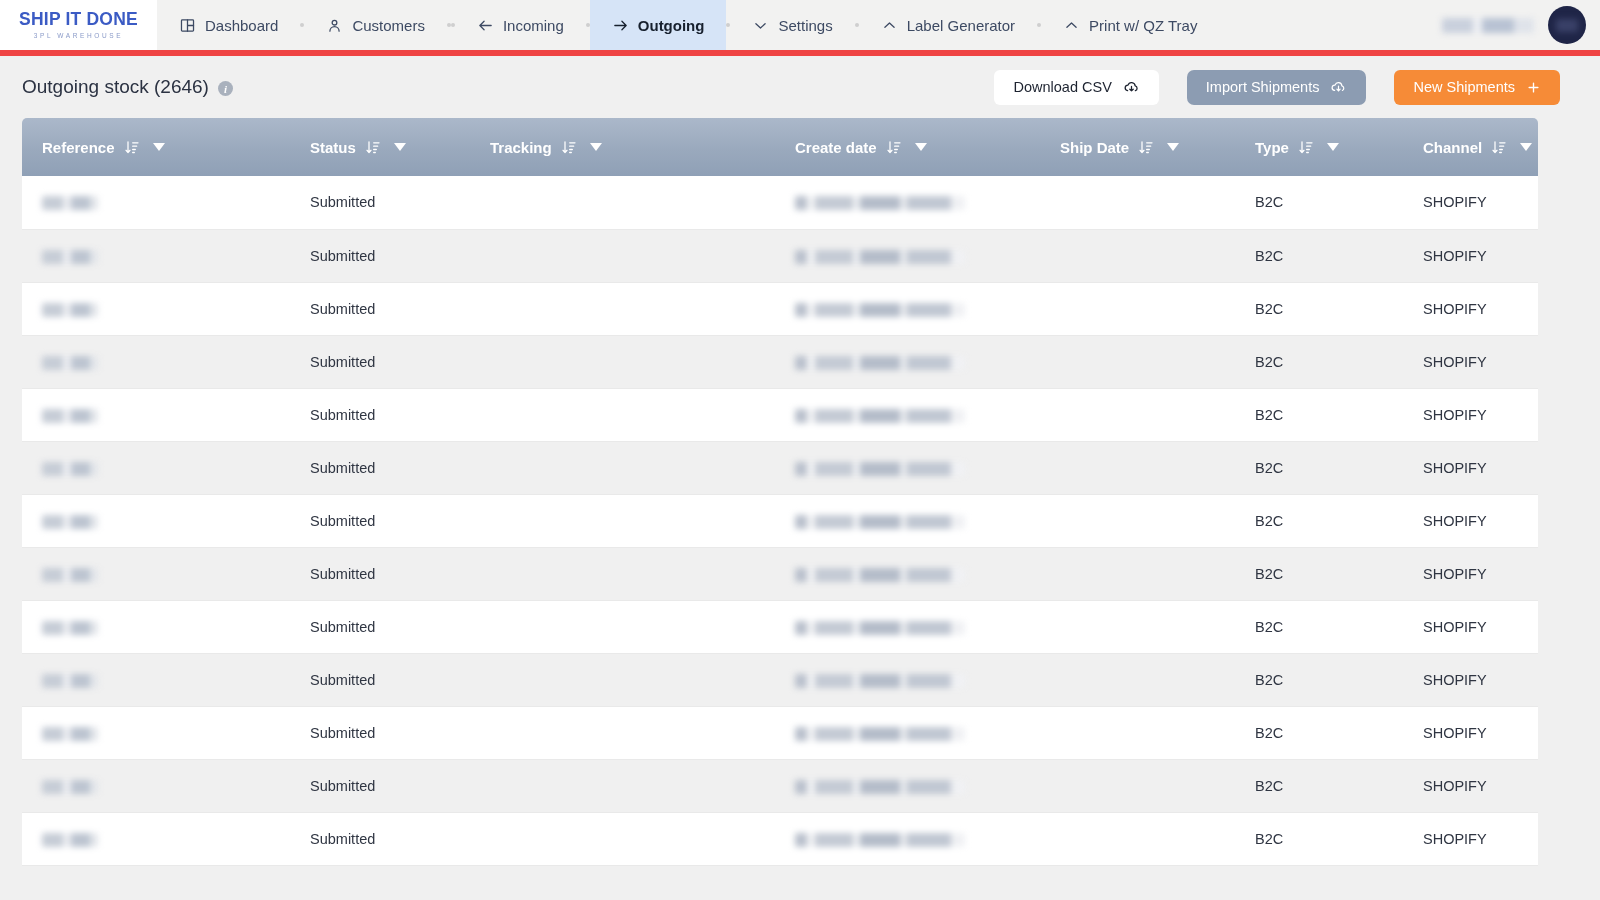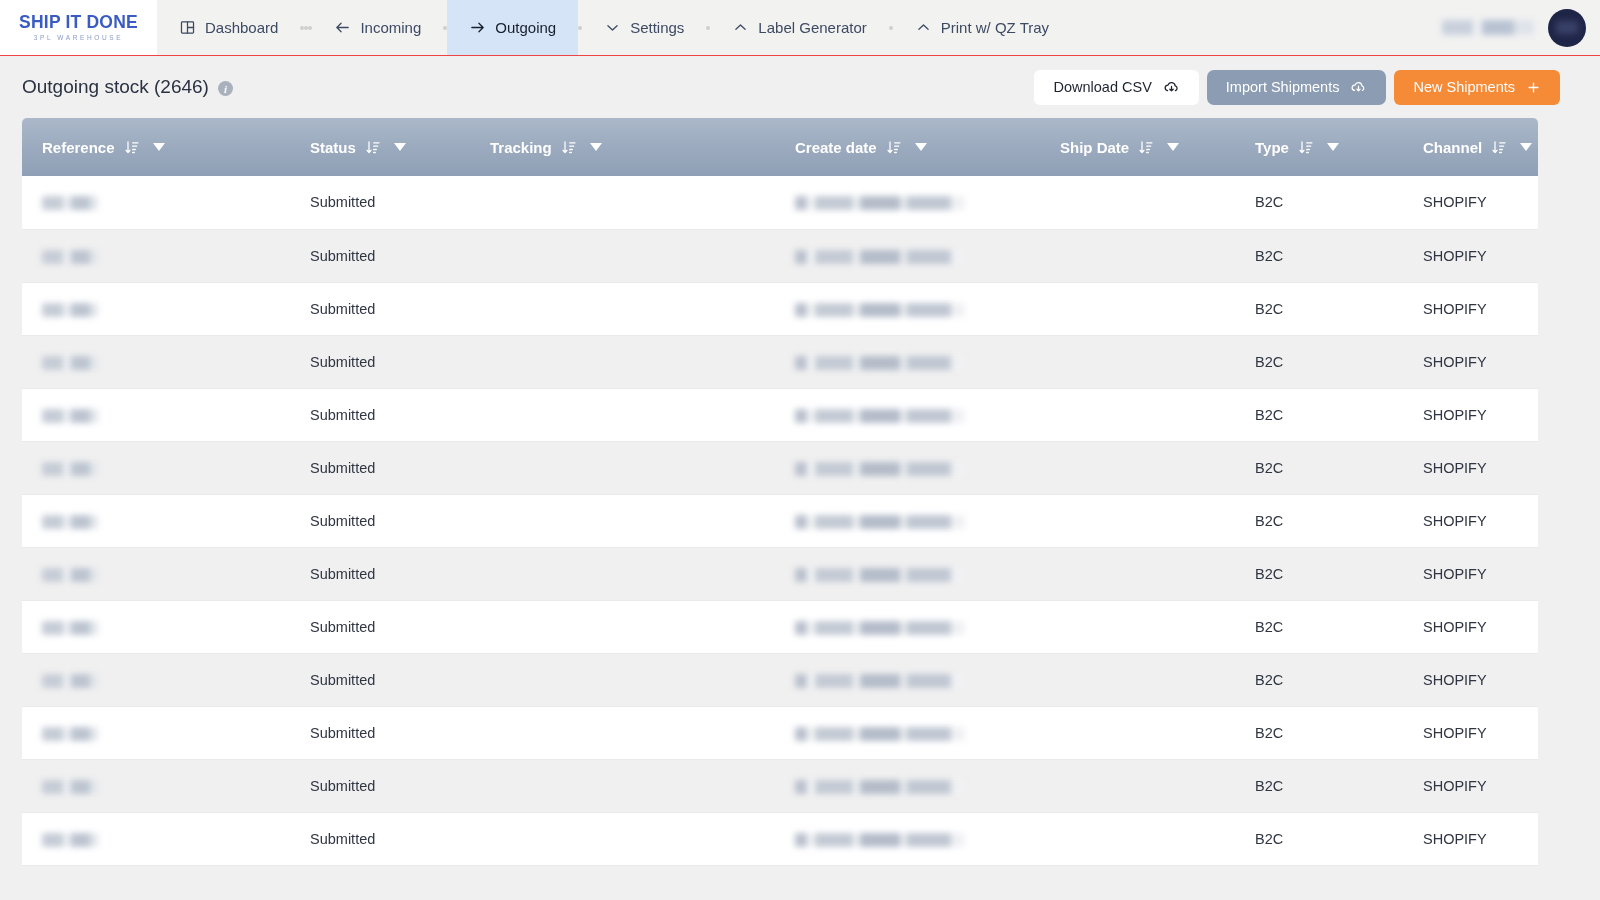--- a/index.html
+++ b/index.html
@@ -10,21 +10,21 @@
     overflow: hidden;
   }
 
   
   .topnav {
     height: 56px;
     width: 1600px;
     background: #f2f2f1;
     display: flex;
     align-items: stretch;
-    border-bottom: 1px solid #ef4444;
+    border-bottom: 6px solid #ef4444;
     position: relative;
   }
   .logo-cell {
     width: 157px;
     background: #ffffff;
     display: flex;
     flex-direction: column;
     align-items: center;
     justify-content: center;
     flex: 0 0 157px;
@@ -50,21 +50,21 @@
     gap: 9px;
     padding: 10px 22px;
     font-size: 15px;
     color: #3d4a63;
     cursor: pointer;
     white-space: nowrap;
   }
   .nav-item.active {
     background: #d6e4f7;
     color: #17202e;
-    font-weight: normal;
+    font-weight: bold;
   }
   .nav-sep {
     align-self: center;
     width: 4px; height: 4px;
     border-radius: 50%;
     background: #cfcfcf;
     flex: 0 0 4px;
   }
   .nav-ico {
     display: inline-flex;
@@ -129,21 +129,21 @@
     justify-content: center;
     margin-left: 9px;
     vertical-align: middle;
     font-family: "Liberation Serif", serif;
     cursor: pointer;
   }
   .head-actions {
     margin-left: auto;
     display: flex;
     align-items: center;
-    gap: 8px;
+    gap: 28px;
   }
   .btn {
     height: 35px;
     border-radius: 6px;
     display: inline-flex;
     align-items: center;
     gap: 11px;
     padding: 0 19px;
     font-size: 14.5px;
     cursor: pointer;
@@ -224,20 +224,29 @@
       <div class="nav-item">
         <span class="nav-ico">
           <svg width="17" height="17" viewBox="0 0 24 24" fill="none" stroke="currentColor" stroke-width="1.8" stroke-linecap="round" stroke-linejoin="round">
             <rect x="3.5" y="4" width="17" height="16" rx="1.2"></rect>
             <path d="M12 4v16M12 12h8.5"></path>
           </svg>
         </span>
         <span>Dashboard</span>
       </div>
       <span class="nav-sep"></span>
+      <div class="nav-item">
+        <span class="nav-ico">
+          <svg width="17" height="17" viewBox="0 0 24 24" fill="none" stroke="currentColor" stroke-width="1.8" stroke-linecap="round" stroke-linejoin="round">
+            <circle cx="12" cy="8" r="3.3"></circle>
+            <path d="M5.5 20a6.5 6.5 0 0 1 13 0"></path>
+          </svg>
+        </span>
+        <span>Customers</span>
+      </div>
       <span class="nav-sep"></span>
       <span class="nav-sep"></span>
       <div class="nav-item">
         <span class="nav-ico">
           <svg width="17" height="17" viewBox="0 0 24 24" fill="none" stroke="currentColor" stroke-width="1.8" stroke-linecap="round" stroke-linejoin="round">
             <path d="M20 12H4M10 6l-6 6 6 6"></path>
           </svg>
         </span>
         <span>Incoming</span>
       </div>

